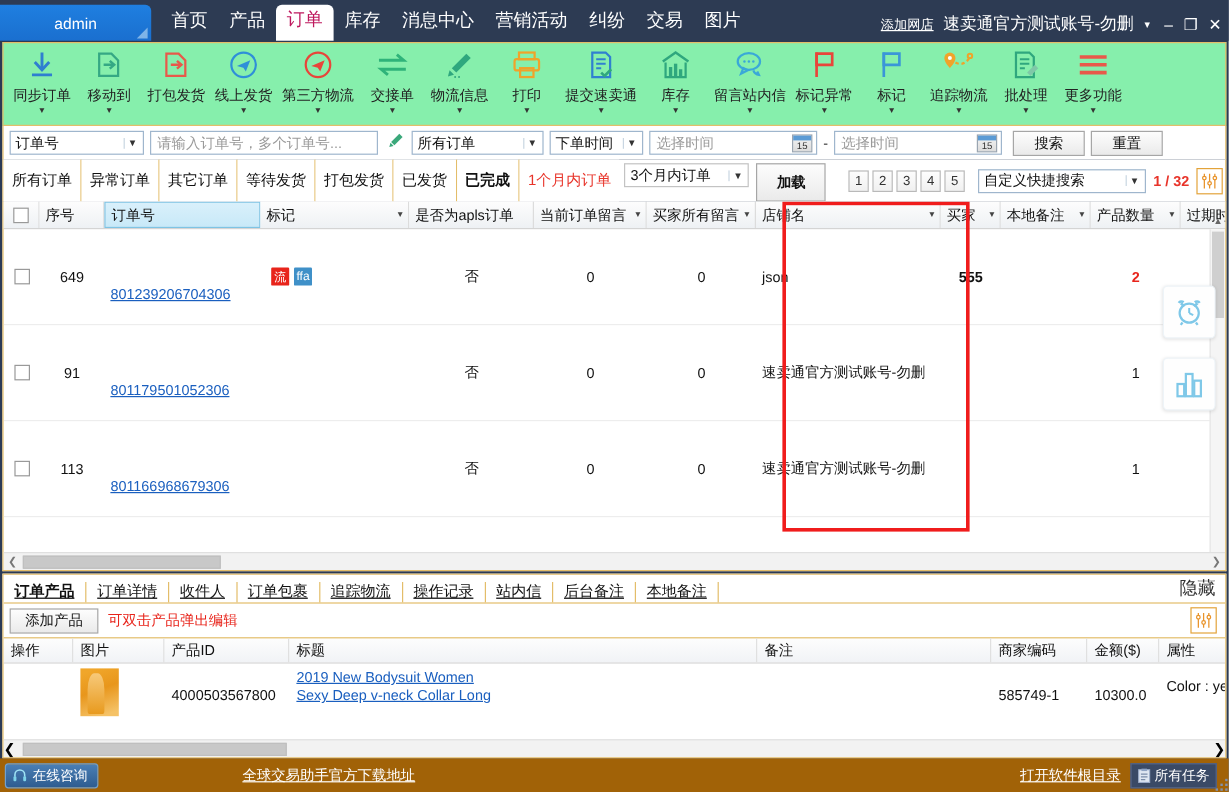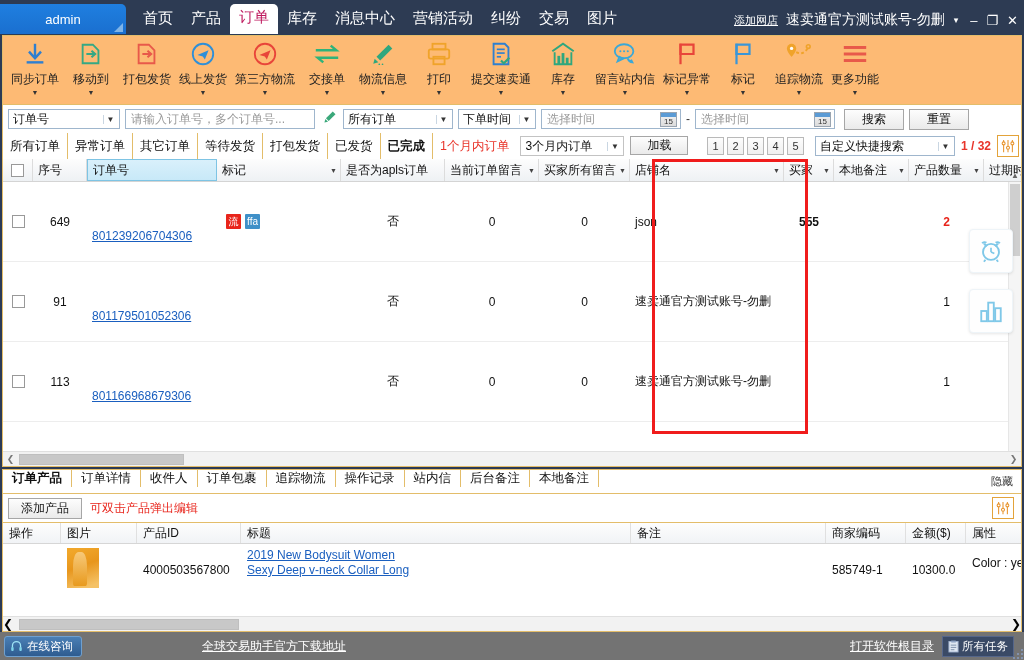--- a/index.html
+++ b/index.html
@@ -77,21 +77,21 @@
   }
   .caret-white {
     color: #fff; font-size: 9px; margin-left: 1px;
   }
   .winbtns { display: flex; align-items: center; gap: 9px; margin-left: 4px; color: #fff; }
   .winbtn { font-size: 13px; line-height: 1; cursor: default; }
 
   
   .ribbon-wrap {
     margin: 1px 2px 0 2px;
-    background: #fdba74;
+    background: #86efac;
     border: 1px solid #e3bd6a;
     flex: 0 0 70px;
     display: flex; align-items: center;
     padding: 0 4px;
     overflow: hidden;
   }
   .rb {
     display: flex; flex-direction: column; align-items: center;
     justify-content: flex-start;
     min-width: 56px; padding: 3px 4px 0 4px;
@@ -295,21 +295,21 @@
     position: relative;
   }
   .dtab {
     display: flex; align-items: center; padding: 0 9px;
     font-size: 12.5px; color: #111;
     border-right: 1px solid #e3bd6a; white-space: nowrap;
   }
   .dtab.act { font-weight: bold; }
   .hide-lbl {
     margin-left: auto; display:flex; align-items:center;
-    padding-right: 8px; font-size: 11px; color: #333;
+    padding-right: 8px; font-size: 15px; color: #333;
   }
   .dtoolbar {
     height: 28px; flex: 0 0 28px; display: flex; align-items: center;
     padding: 0 5px; gap: 8px; background: #fff;
   }
   .red-hint { color: #e8241b; font-size: 12px; }
   .dhead {
     display: flex; align-items: stretch; height: 22px; flex: 0 0 22px;
     background: linear-gradient(#fdfdfd,#f1f3f6);
     border-top: 1px solid #e3bd6a; border-bottom: 1px solid #d6d6d6;
@@ -335,21 +335,21 @@
   .mag { position: relative; width: 20px; height: 20px; }
   .dhscroll {
     height: 15px; flex: 0 0 15px; background: #f2f2f2;
     border-top: 1px solid #e0e0e0; display:flex; align-items:center;
     position: relative;
   }
 
   
   .status {
     height: 28px; flex: 0 0 28px;
-    background: #737373;
+    background: #a16207;
     display: flex; align-items: center;
     padding: 0 4px; gap: 10px;
     position: relative;
   }
   .chatbtn {
     height: 21px; padding: 0 8px 0 5px;
     background: linear-gradient(#4a7fb5,#2e5c90);
     border: 1px solid #6fa0cf;
     border-radius: 3px;
     display:flex; align-items:center; gap: 4px;
@@ -553,20 +553,33 @@
       <div class="rb">
         <div class="ic">
           <svg width="28" height="26" viewBox="0 0 30 28">
             <path d="M7 3a5 5 0 0 1 5 5c0 4-5 9-5 9S2 12 2 8a5 5 0 0 1 5-5z" fill="#f0a32a"></path>
             <circle cx="7" cy="8" r="1.8" fill="#fff"></circle>
             <path d="M12 12c6 3 10 0 13-5" fill="none" stroke="#f0a32a" stroke-width="2" stroke-dasharray="3 2.5"></path>
             <circle cx="25" cy="6" r="2" fill="none" stroke="#f0a32a" stroke-width="1.8"></circle>
           </svg>
         </div>
         <div class="lb">追踪物流</div>
+        <div class="dd">▼</div>
+      </div>
+      <div class="rb">
+        <div class="ic">
+          <svg width="26" height="26" viewBox="0 0 28 28">
+            <path d="M5 3h12l4 4v18H5z" fill="none" stroke="#2fa77e" stroke-width="2"></path>
+            <line x1="8.5" y1="9" x2="17" y2="9" stroke="#2fa77e" stroke-width="1.8"></line>
+            <line x1="8.5" y1="13" x2="17" y2="13" stroke="#2fa77e" stroke-width="1.8"></line>
+            <line x1="8.5" y1="17" x2="13" y2="17" stroke="#2fa77e" stroke-width="1.8"></line>
+            <path d="M22 14l3 3-7 7-3-3z" fill="#7fc8a8"></path>
+          </svg>
+        </div>
+        <div class="lb">批处理</div>
         <div class="dd">▼</div>
       </div>
       <div class="rb">
         <div class="ic">
           <svg width="28" height="24" viewBox="0 0 30 24">
             <line x1="3" y1="5" x2="27" y2="5" stroke="#e8594a" stroke-width="3.2"></line>
             <line x1="3" y1="12" x2="27" y2="12" stroke="#e8594a" stroke-width="3.2"></line>
             <line x1="3" y1="19" x2="27" y2="19" stroke="#e8594a" stroke-width="3.2"></line>
           </svg>
         </div>
@@ -617,21 +630,21 @@
         <div class="ftab">其它订单</div>
         <div class="ftab">等待发货</div>
         <div class="ftab">打包发货</div>
         <div class="ftab">已发货</div>
         <div class="ftab sel-tab">已完成</div>
         <div class="ftab red">1个月内订单</div>
         <div class="sel" style="width: 104px; margin: 3px 0px 0px 4px; border: 1px solid rgb(195, 195, 195);">
           <span>3个月内订单</span>
           <span class="ar">▼</span>
         </div>
-        <div class="btn" style="width: 48px; height: 19px; margin: 3px 0px 0px 6px;">加载</div>
+        <div class="btn" style="width: 48px; height: 32px; margin: 3px 0px 0px 6px; font-weight: bold;">加载</div>
       </div>
     <div class="pager">
       <div id="pages" style="display:flex;gap:3px;">
           <div class="pg">1</div>
           <div class="pg">2</div>
           <div class="pg">3</div>
           <div class="pg">4</div>
           <div class="pg">5</div>
         </div>
       <div class="sel" style="width:140px;margin-left:8px;">
@@ -791,21 +804,21 @@
 
     <div class="hscroll">
       <div class="arl">❮</div>
       <div class="hthumb" style="width:165px"></div>
       <div style="margin-left:auto" class="arr">❯</div>
     </div>
   </div>
 
   <div class="botwrap">
     <div class="dtabs">
-      <div id="dtabs" style="display:flex;align-items:flex-start;">
+      <div id="dtabs" style="display:flex;align-items:flex-end;text-decoration:underline;">
           <div class="dtab act">订单产品</div>
           <div class="dtab">订单详情</div>
           <div class="dtab">收件人</div>
           <div class="dtab">订单包裹</div>
           <div class="dtab">追踪物流</div>
           <div class="dtab">操作记录</div>
           <div class="dtab">站内信</div>
           <div class="dtab">后台备注</div>
           <div class="dtab">本地备注</div>
         </div>

